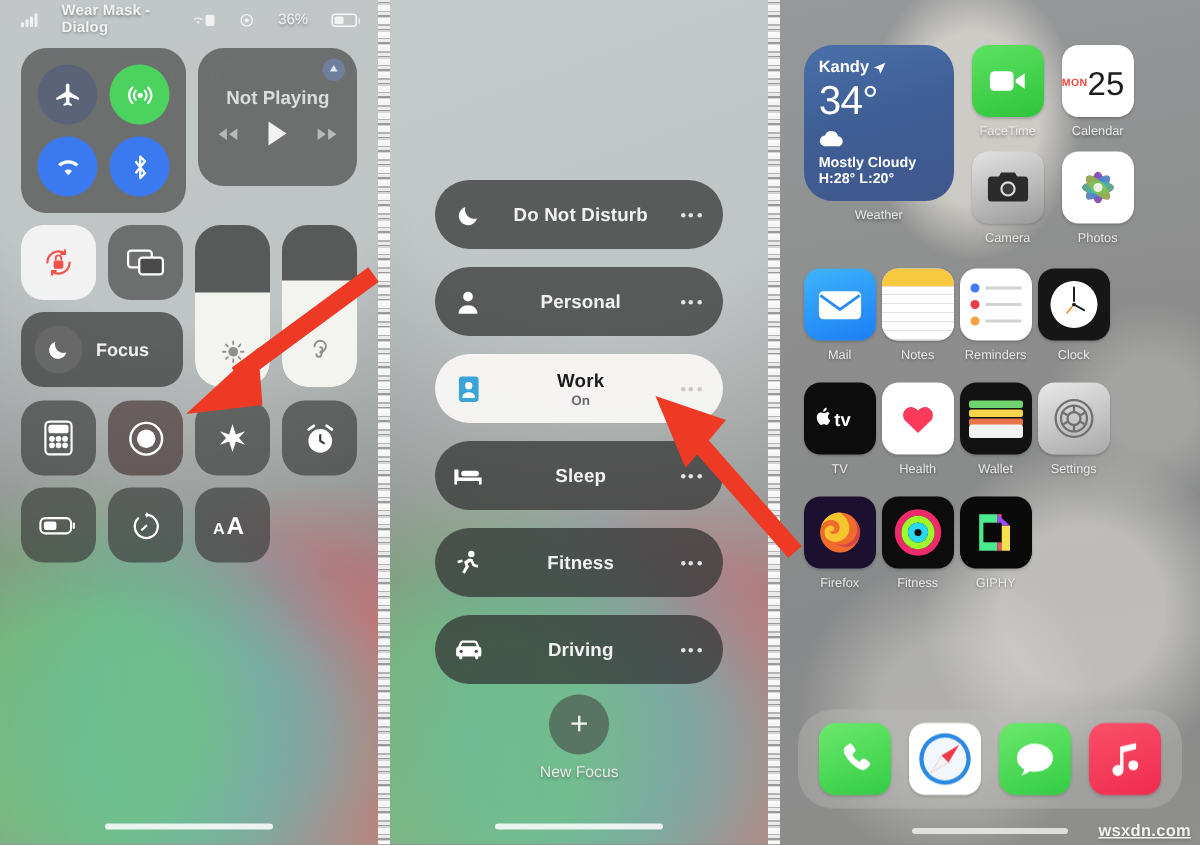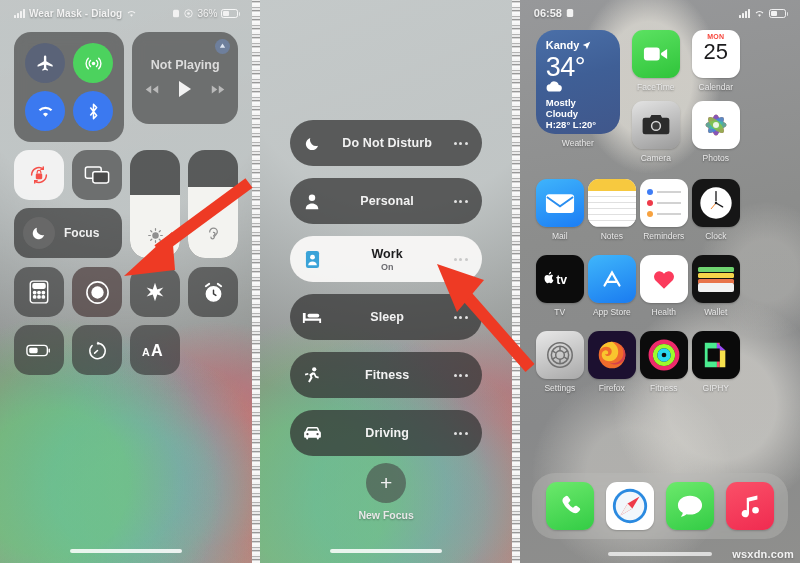--- a/index.html
+++ b/index.html
@@ -50,21 +50,21 @@
       radial-gradient(circle at 40% 84%, rgba(222,220,214,.45) 0 9%, rgba(200,198,192,0) 20%),
       radial-gradient(circle at 88% 48%, rgba(220,218,212,.3) 0 8%, rgba(200,198,192,0) 18%),
       linear-gradient(170deg,#97989a 0%,#8c8d8c 40%,#88898a 70%,#8f8f8d 100%);
   }
 
   
   .statusbar { position:absolute; top:0; left:0; right:0; height:26px;
     display:flex; align-items:center; justify-content:space-between;
     padding:0 14px; color:#f2f2f2; font-size:10px; font-weight:700;
     text-shadow:0 1px 2px rgba(0,0,0,.32); }
-  .sb-left, .sb-right { display:flex; align-items:center; gap:4px; }
+  .sb-left, .sb-right { display:flex; align-items:center; gap:16px; }
   .sb-carrier { letter-spacing:.1px; font-size:10px; }
   .bars { display:flex; align-items:flex-end; gap:1px; height:9px; }
   .bars i { display:block; width:2px; background:#f2f2f2; border-radius:.5px; }
   .bars i:nth-child(1){height:3px}.bars i:nth-child(2){height:5px}
   .bars i:nth-child(3){height:7px}.bars i:nth-child(4){height:9px}
   .batt { width:17px; height:9px; border:1px solid rgba(255,255,255,.85);
     border-radius:2.5px; position:relative; }
   .batt::after{content:"";position:absolute;right:-3px;top:2.5px;width:1.5px;height:4px;
     background:rgba(255,255,255,.7);border-radius:0 1px 1px 0;}
   .batt span{position:absolute;left:1px;top:1px;bottom:1px;background:#f2f2f2;border-radius:1px;}
@@ -121,26 +121,26 @@
   .f-name{color:#f2f2f2;font-size:12.5px;font-weight:700;letter-spacing:.1px;}
   .f-row.active .f-name{color:#1c1c1e;text-align:right;}
   .f-sub{color:#6b6b70;font-size:9px;font-weight:600;margin-top:1px;}
   .f-dots{width:42px;display:flex;align-items:center;justify-content:center;gap:2.5px;}
   .f-dots i{width:3px;height:3px;border-radius:50%;background:#e2e2e2;display:block;}
   .f-row.active .f-dots i{background:#c9c9c9;}
   .new-focus{position:absolute;left:0;right:0;bottom:42px;display:flex;
     flex-direction:column;align-items:center;gap:6px;}
   .nf-btn{width:40px;height:40px;border-radius:50%;background:rgba(70,70,70,.6);
     display:flex;align-items:center;justify-content:center;color:#f0f0f0;font-size:21px;font-weight:300;}
-  .nf-label{color:#e8e8e8;font-size:10.5px;font-weight:700;text-shadow:0 1px 2px rgba(0,0,0,.3);}
+  .nf-label{color:#e8e8e8;font-size:10.5px;font-weight:400;text-shadow:0 1px 2px rgba(0,0,0,.3);}
 
   
   .hs { position:absolute; inset:0; padding:30px 16px 0; }
   .hs-top { display:flex; gap:12px; }
-  .widget { width:84px; height:104px; border-radius:19px; padding:9px 10px;
+  .widget { width:100px; height:104px; border-radius:19px; padding:9px 10px;
     background:linear-gradient(165deg,#4a6fa8 0%,#3f5f96 45%,#40578b 100%);
     color:#fff; display:flex; flex-direction:column; position:relative;}
   .w-city{font-size:11px;font-weight:700;display:flex;align-items:center;gap:3px;}
   .w-temp{font-size:27px;font-weight:300;line-height:1;margin-top:3px;letter-spacing:-.5px;}
   .w-cloud{margin-top:auto;font-size:13px;line-height:1;}
   .w-cond{font-size:9.5px;font-weight:600;margin-top:3px;}
   .w-hl{font-size:9.5px;font-weight:600;}
   .app-pair{display:flex;flex-direction:column;gap:9px;}
   .app-pair-row{display:flex;gap:12px;}
   .app{width:48px;display:flex;flex-direction:column;align-items:center;gap:4px;}
@@ -151,21 +151,21 @@
   .widget-lbl{font-size:8.5px;color:#e9e9e9;text-align:center;margin-top:4px;
     text-shadow:0 1px 2px rgba(0,0,0,.4);font-weight:500;}
   .hs-grid{display:grid;grid-template-columns:repeat(4,48px);gap:14px 4px;margin-top:16px;}
   .dock{position:absolute;left:12px;right:12px;bottom:24px;height:66px;border-radius:23px;
     background:rgba(190,190,186,.38);backdrop-filter:blur(8px);
     display:flex;align-items:center;justify-content:space-around;padding:0 8px;}
   .dock .app-ico{width:48px;height:48px;}
   .hi-dark{position:absolute;left:50%;transform:translateX(-50%);bottom:7px;
     width:104px;height:4px;border-radius:3px;background:rgba(255,255,255,.7);}
   .watermark{position:absolute;right:6px;bottom:3px;color:#f2f2f2;font-size:11px;
-    font-weight:600;letter-spacing:.2px;text-shadow:0 1px 2px rgba(0,0,0,.25);}
+    font-weight:600;letter-spacing:.2px;text-shadow:0 1px 2px rgba(0,0,0,.25);text-decoration:underline;}
 
   
   .arrow-layer{position:absolute;inset:0;pointer-events:none;}
 </style>
 </head>
 <body>
 
 <div class="stage">
 
   <div class="panel panel-1">
@@ -469,42 +469,20 @@
       <span class="nf-label">New Focus</span>
     </div>
     <div class="home-indicator"></div>
   </div>
 
   <div class="divider"></div>
 
   <div class="panel panel-3">
     <div class="wall-home"></div>
 
-    <div class="statusbar">
-      <div class="sb-left">
-        <span style="font-size:11px;font-weight:700">06:58</span>
-        <svg width="8" height="10" viewBox="0 0 10 12">
-          <rect x="1" y="1" width="8" height="10" rx="2" fill="#f2f2f2"></rect>
-        </svg>
-      </div>
-      <div class="sb-right">
-        <span class="bars">
-            <i></i>
-            <i></i>
-            <i></i>
-            <i></i>
-          </span>
-        <svg width="11" height="9" viewBox="0 0 16 12">
-          <path d="M8 10.6 5.9 8.3a3 3 0 0 1 4.2 0zM3.6 6a6.4 6.4 0 0 1 8.8 0l1.2-1.3a8.1 8.1 0 0 0-11.2 0z" fill="#f2f2f2"></path>
-        </svg>
-        <span class="batt">
-            <span style="width:40%"></span>
-          </span>
-      </div>
-    </div>
 
     <div class="hs">
       <div class="hs-top">
         <div>
           <div class="widget">
             <div class="w-city">
               <span>Kandy</span>
               <svg width="9" height="9" viewBox="0 0 12 12" fill="#fff">
                   <path d="M11 1 1 5.4l4.1 1.5L6.6 11z"></path>
                 </svg>
@@ -526,21 +504,21 @@
             <div class="app">
               <div class="app-ico" style="background:linear-gradient(160deg,#5ce262,#2fc43a)">
                 <svg width="26" height="18" viewBox="0 0 28 18" fill="#fff">
                     <rect x="1" y="2" width="17" height="14" rx="3.2"></rect>
                     <path d="M19.5 8 26 3.5v11L19.5 10z"></path>
                   </svg>
               </div>
               <div class="app-lbl">FaceTime</div>
             </div>
             <div class="app">
-              <div class="app-ico" style="background:#fff;flex-direction:column;justify-content:flex-start;padding-top:3px">
+              <div class="app-ico" style="background:#fff;flex-direction:row;justify-content:flex-start;padding-top:3px">
                 <div style="font-size:7px;font-weight:700;color:#f6453b;letter-spacing:.3px">MON</div>
                 <div style="font-size:22px;font-weight:300;color:#1c1c1e;line-height:1.05">25</div>
               </div>
               <div class="app-lbl">Calendar</div>
             </div>
           </div>
           <div class="app-pair-row">
             <div class="app">
               <div class="app-ico" style="background:linear-gradient(160deg,#e3e3e3,#9a9a9a)">
                 <svg width="30" height="22" viewBox="0 0 32 24" fill="#2b2b2b">
@@ -625,28 +603,20 @@
         <div class="app">
           <div class="app-ico" style="background:#0c0c0c">
             <svg width="36" height="17" viewBox="0 0 38 18" fill="#fff">
               <path d="M10 4.2c-.9 0-1.8.5-2.4.5s-1.3-.5-2.2-.5C4 4.2 2.6 5.3 2.6 7.6c0 1.4.5 2.9 1.2 3.9.6.8 1.1 1.5 1.9 1.5s1-.5 1.9-.5 1.1.5 1.9.5 1.3-.7 1.8-1.5c.6-.9.8-1.7.8-1.8-.1 0-1.6-.6-1.6-2.4 0-1.5 1.2-2.2 1.3-2.3-.7-1-1.8-1.3-2.2-1.3zM9 2.9c.4-.5.7-1.2.6-2-.6 0-1.4.4-1.8.9-.4.5-.8 1.2-.7 1.9.7.1 1.5-.3 1.9-.8z"></path>
               <text x="15" y="14" font-family="Liberation Sans, sans-serif" font-size="13" font-weight="700" fill="#fff">tv</text>
             </svg>
           </div>
           <div class="app-lbl">TV</div>
         </div>
         <div class="app">
-          <div class="app-ico" style="background:linear-gradient(160deg,#3fb6fb,#1a7bf0)">
-            <svg width="28" height="28" viewBox="0 0 30 30" fill="none" stroke="#fff" stroke-width="2.4" stroke-linecap="round">
-              <path d="M7 22l8-14 8 14M10.5 18h9"></path>
-            </svg>
-          </div>
-          <div class="app-lbl">App Store</div>
-        </div>
-        <div class="app">
           <div class="app-ico" style="background:#fff">
             <svg width="24" height="22" viewBox="0 0 26 24" fill="#fb3b5c">
                 <path d="M13 22.5 3.2 13A5.9 5.9 0 0 1 13 6.2 5.9 5.9 0 0 1 22.8 13z"></path>
               </svg>
           </div>
           <div class="app-lbl">Health</div>
         </div>
         <div class="app">
           <div class="app-ico" style="background:#121212;flex-direction:column;justify-content:center;gap:1px;padding:8px 6px">
             <div style="width:100%;height:5px;border-radius:1.5px;background:#6fd36f"></div>

